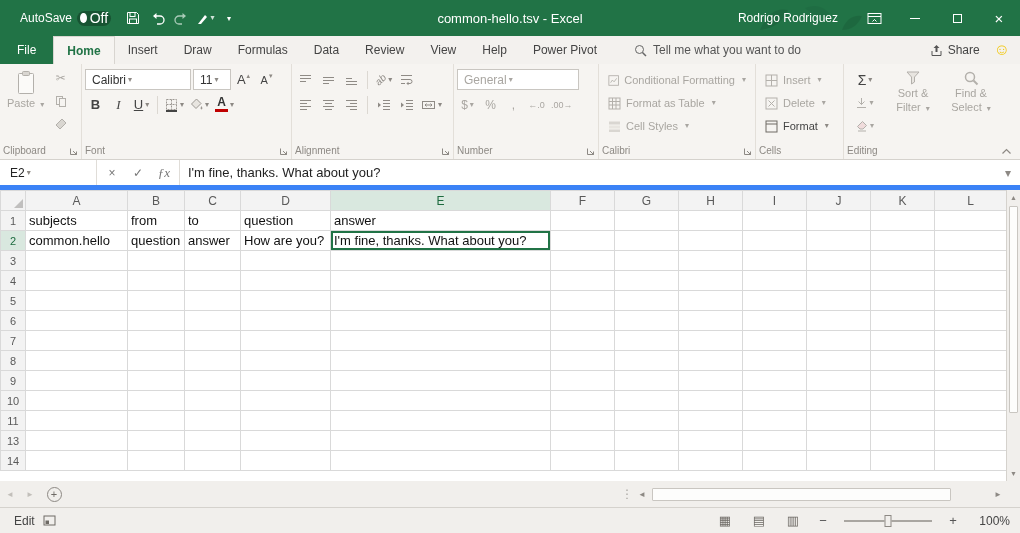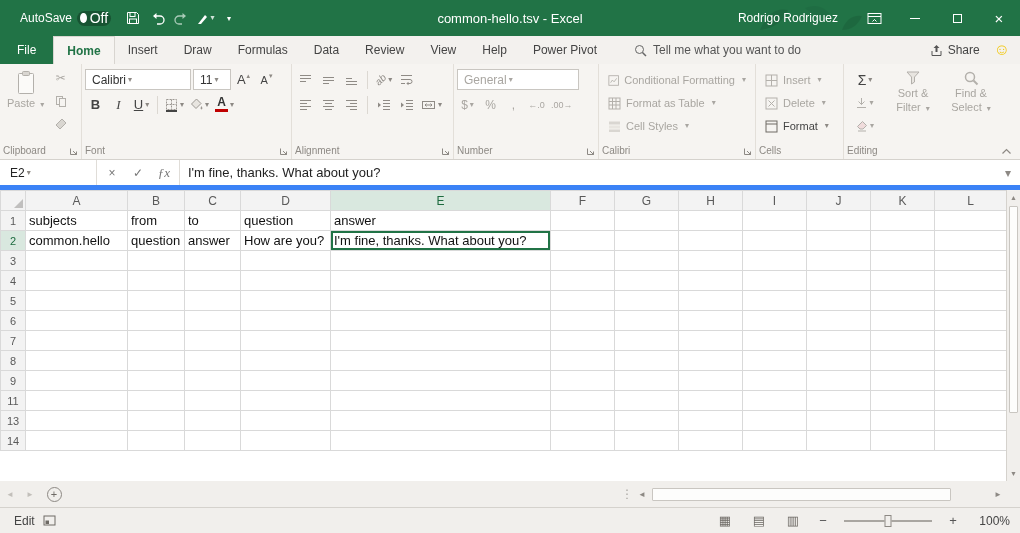--- a/index.html
+++ b/index.html
@@ -691,20 +691,35 @@
               <td class="cell"></td>
               <td class="cell"></td>
               <td class="cell"></td>
               <td class="cell"></td>
               <td class="cell"></td>
               <td class="cell"></td>
               <td class="cell"></td>
               <td class="cell"></td>
             </tr>
             <tr>
+              <th class="rowh">10</th>
+              <td class="cell"></td>
+              <td class="cell"></td>
+              <td class="cell"></td>
+              <td class="cell"></td>
+              <td class="cell"></td>
+              <td class="cell"></td>
+              <td class="cell"></td>
+              <td class="cell"></td>
+              <td class="cell"></td>
+              <td class="cell"></td>
+              <td class="cell"></td>
+              <td class="cell"></td>
+            </tr>
+            <tr>
               <th class="rowh">11</th>
               <td class="cell"></td>
               <td class="cell"></td>
               <td class="cell"></td>
               <td class="cell"></td>
               <td class="cell"></td>
               <td class="cell"></td>
               <td class="cell"></td>
               <td class="cell"></td>
               <td class="cell"></td>

